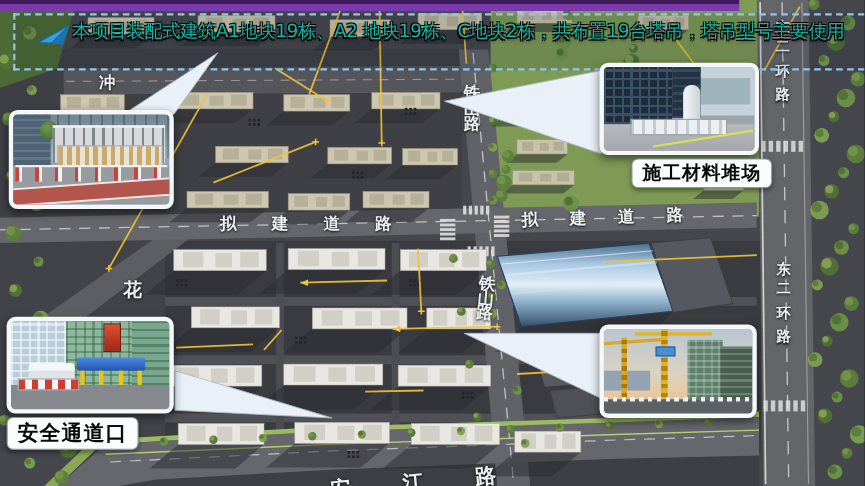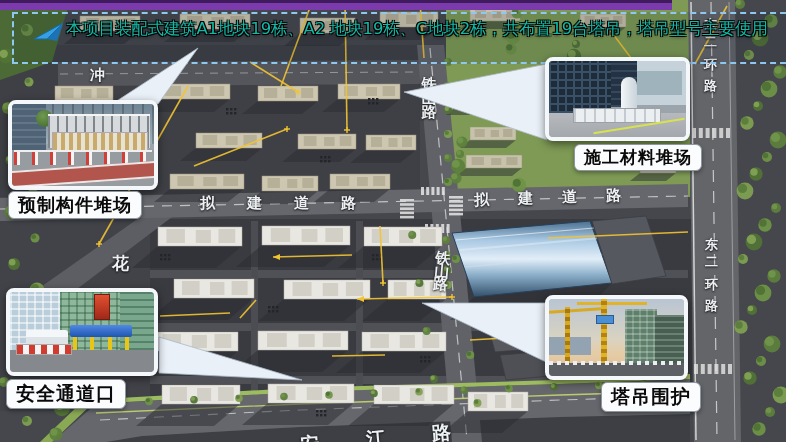--- a/index.html
+++ b/index.html
@@ -728,17 +728,15 @@
     <div class="el" style="left:47px;top:16px;width:16px;height:7px;background:#4a8fd4;border:1px solid #2a5c94;"></div>
     <div class="el" style="left:76px;top:10px;width:32px;height:56px;
       background:repeating-linear-gradient(0deg,rgba(255,255,255,.25) 0 2px,transparent 2px 6px),repeating-linear-gradient(90deg,rgba(255,255,255,.18) 0 2px,transparent 2px 7px),#5e806b;"></div>
     <div class="el" style="left:106px;top:16px;width:29px;height:50px;
       background:repeating-linear-gradient(0deg,rgba(255,255,255,.2) 0 2px,transparent 2px 6px),#475f50;"></div>
     <div class="el" style="left:0;top:64px;width:135px;height:13px;background:#5c5f63;"></div>
     <div class="el" style="left:0;top:62px;width:135px;height:4px;
       background:repeating-linear-gradient(90deg,#eceef0 0 4px,transparent 4px 8px);"></div>
   </div>
 
-  <div class="callout-label" id="lbl-precast">预制构件堆场</div>
   <div class="callout-label" id="lbl-safety">安全通道口</div>
   <div class="callout-label" id="lbl-materials">施工材料堆场</div>
-  <div class="callout-label" id="lbl-crane">塔吊围护</div>
 </div>
 
 </body></html>

